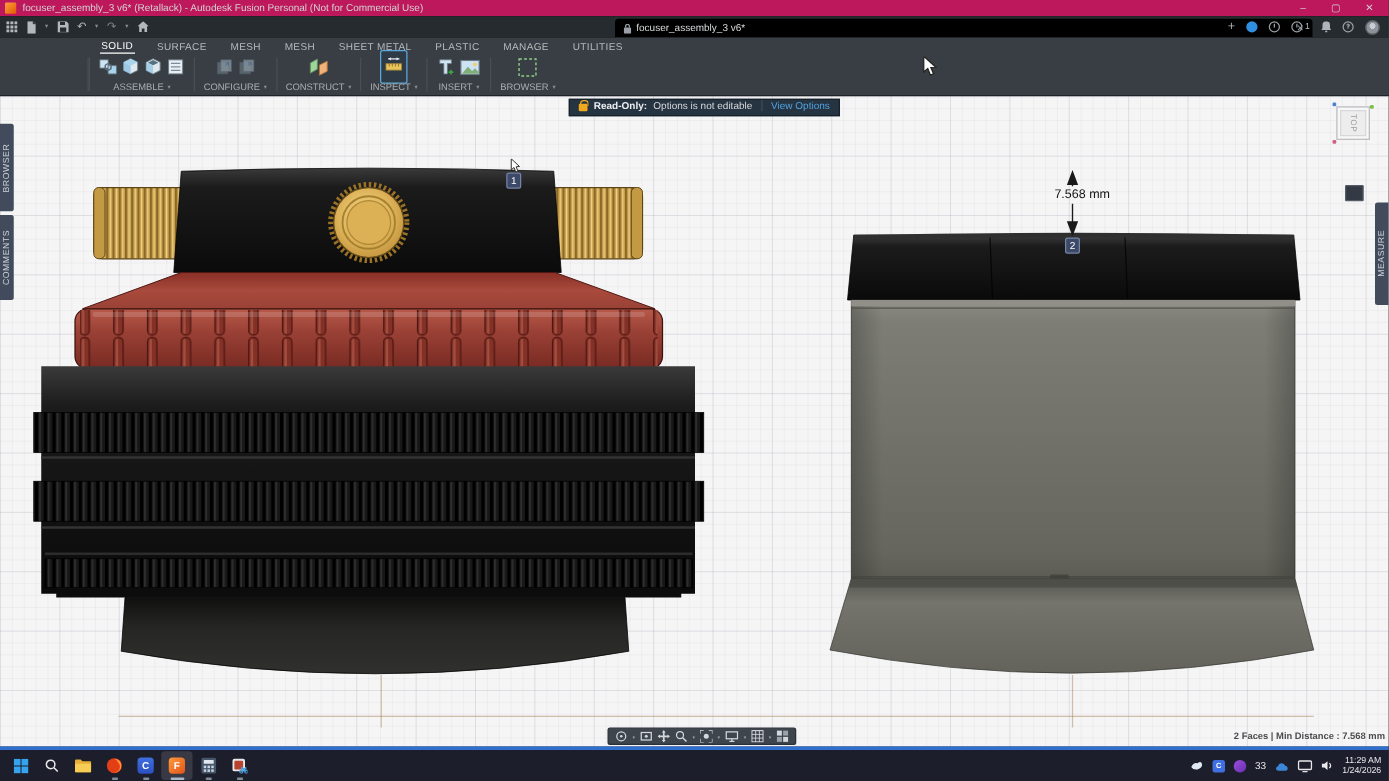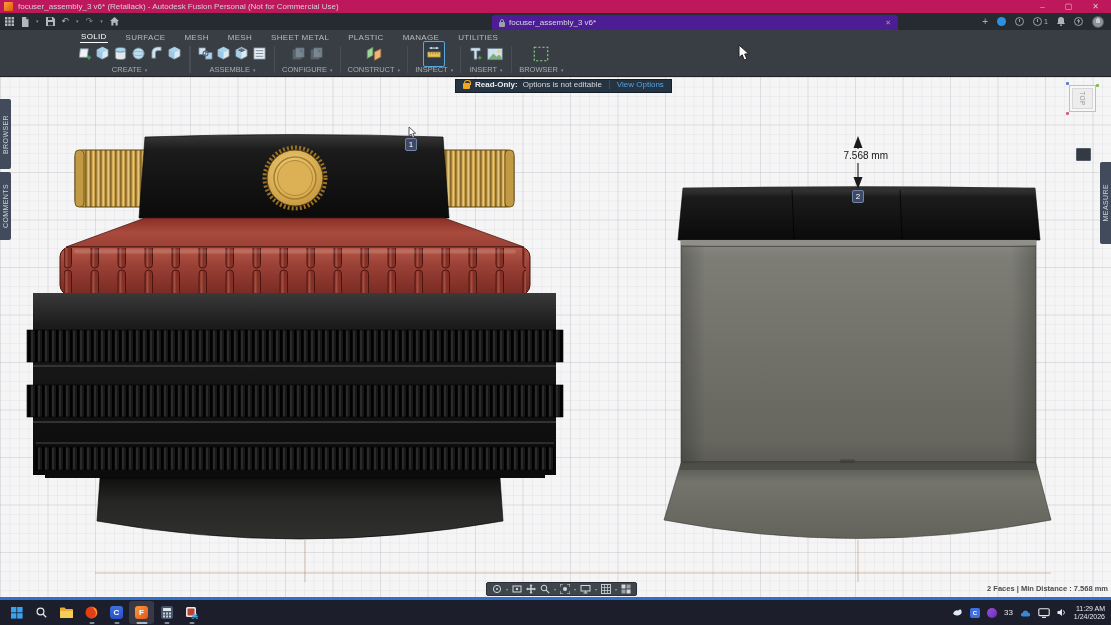--- a/index.html
+++ b/index.html
@@ -12,21 +12,21 @@
   .fusion-logo { width:9px; height:9px; border-radius:1px; background:linear-gradient(135deg,#ffa040,#e05a00); flex:0 0 auto; }
   .title-text { font-size:8px; color:#d2d2d2; white-space:nowrap; }
   .win-controls { margin-left:auto; display:flex; gap:20px; padding-right:8px; font-size:8px; color:#cfcfcf; }
   .win-controls span { cursor:default; }
 
   
   .qat-row { height:17px; background:#262b2f; position:relative; display:flex; align-items:center; }
   .qat-icons { display:flex; align-items:center; gap:7px; padding-left:5px; color:#b2b8bd; font-size:9px; line-height:1; }
   .qat-icons svg { display:block; }
   .caret { font-size:5px; color:#878d93; }
-  .doc-tab { position:absolute; left:492px; top:2px; width:406px; height:15px; background:#4c1d95; border-radius:3px 3px 0 0;
+  .doc-tab { position:absolute; left:492px; top:2px; width:558px; height:15px; background:#000000; border-radius:3px 3px 0 0;
              display:flex; align-items:center; gap:4px; padding:0 7px; font-size:8px; color:#d8dadc; }
   .doc-close { margin-left:auto; color:#9aa0a5; font-size:7px; }
   .header-icons { position:absolute; right:7px; top:0; height:17px; display:flex; align-items:center; gap:9px; }
   .header-icons .glyph { color:#aeb4b9; font-size:10px; }
   .hdr-dot { width:9px; height:9px; border-radius:50%; background:#2f8fe0; }
   .hdr-ring { width:9px; height:9px; border-radius:50%; border:1.3px solid #9aa0a6; position:relative; }
   .hdr-ring::after { content:""; position:absolute; left:3px; top:1px; width:1px; height:3px; background:#9aa0a6; }
   .hdr-count { color:#b2b8bd; font-size:7px; display:flex; align-items:center; gap:2px; }
   .avatar { width:12px; height:12px; border-radius:50%; background:radial-gradient(circle at 50% 38%, #c9ccd1 0 30%, #8d939a 31% 100%); border:1px solid #5a5f64; }
 
@@ -244,46 +244,20 @@
       <span class="rtab active">SOLID</span>
       <span class="rtab">SURFACE</span>
       <span class="rtab">MESH</span>
       <span class="rtab">MESH</span>
       <span class="rtab">SHEET METAL</span>
       <span class="rtab">PLASTIC</span>
       <span class="rtab">MANAGE</span>
       <span class="rtab">UTILITIES</span>
     </div>
     <div class="ribbon-groups">
-      <div class="rgroup">
-        <div class="rgroup-icons">
-          <svg class="ticon">
-              <use href="#i-sketch"></use>
-            </svg>
-          <svg class="ticon">
-              <use href="#i-cube"></use>
-            </svg>
-          <svg class="ticon">
-              <use href="#i-cyl"></use>
-            </svg>
-          <svg class="ticon">
-              <use href="#i-sphere"></use>
-            </svg>
-          <svg class="ticon">
-              <use href="#i-fillet"></use>
-            </svg>
-          <svg class="ticon">
-              <use href="#i-cube"></use>
-            </svg>
-        </div>
-        <div class="rgroup-label">
-            <span>CREATE</span>
-            <span class="caret">▾</span>
-          </div>
-      </div>
       <div class="gsep"></div>
       <div class="gsep"></div>
       <div class="rgroup">
         <div class="rgroup-icons">
           <svg class="ticon">
               <use href="#i-link"></use>
             </svg>
           <svg class="ticon">
               <use href="#i-cube"></use>
             </svg>

